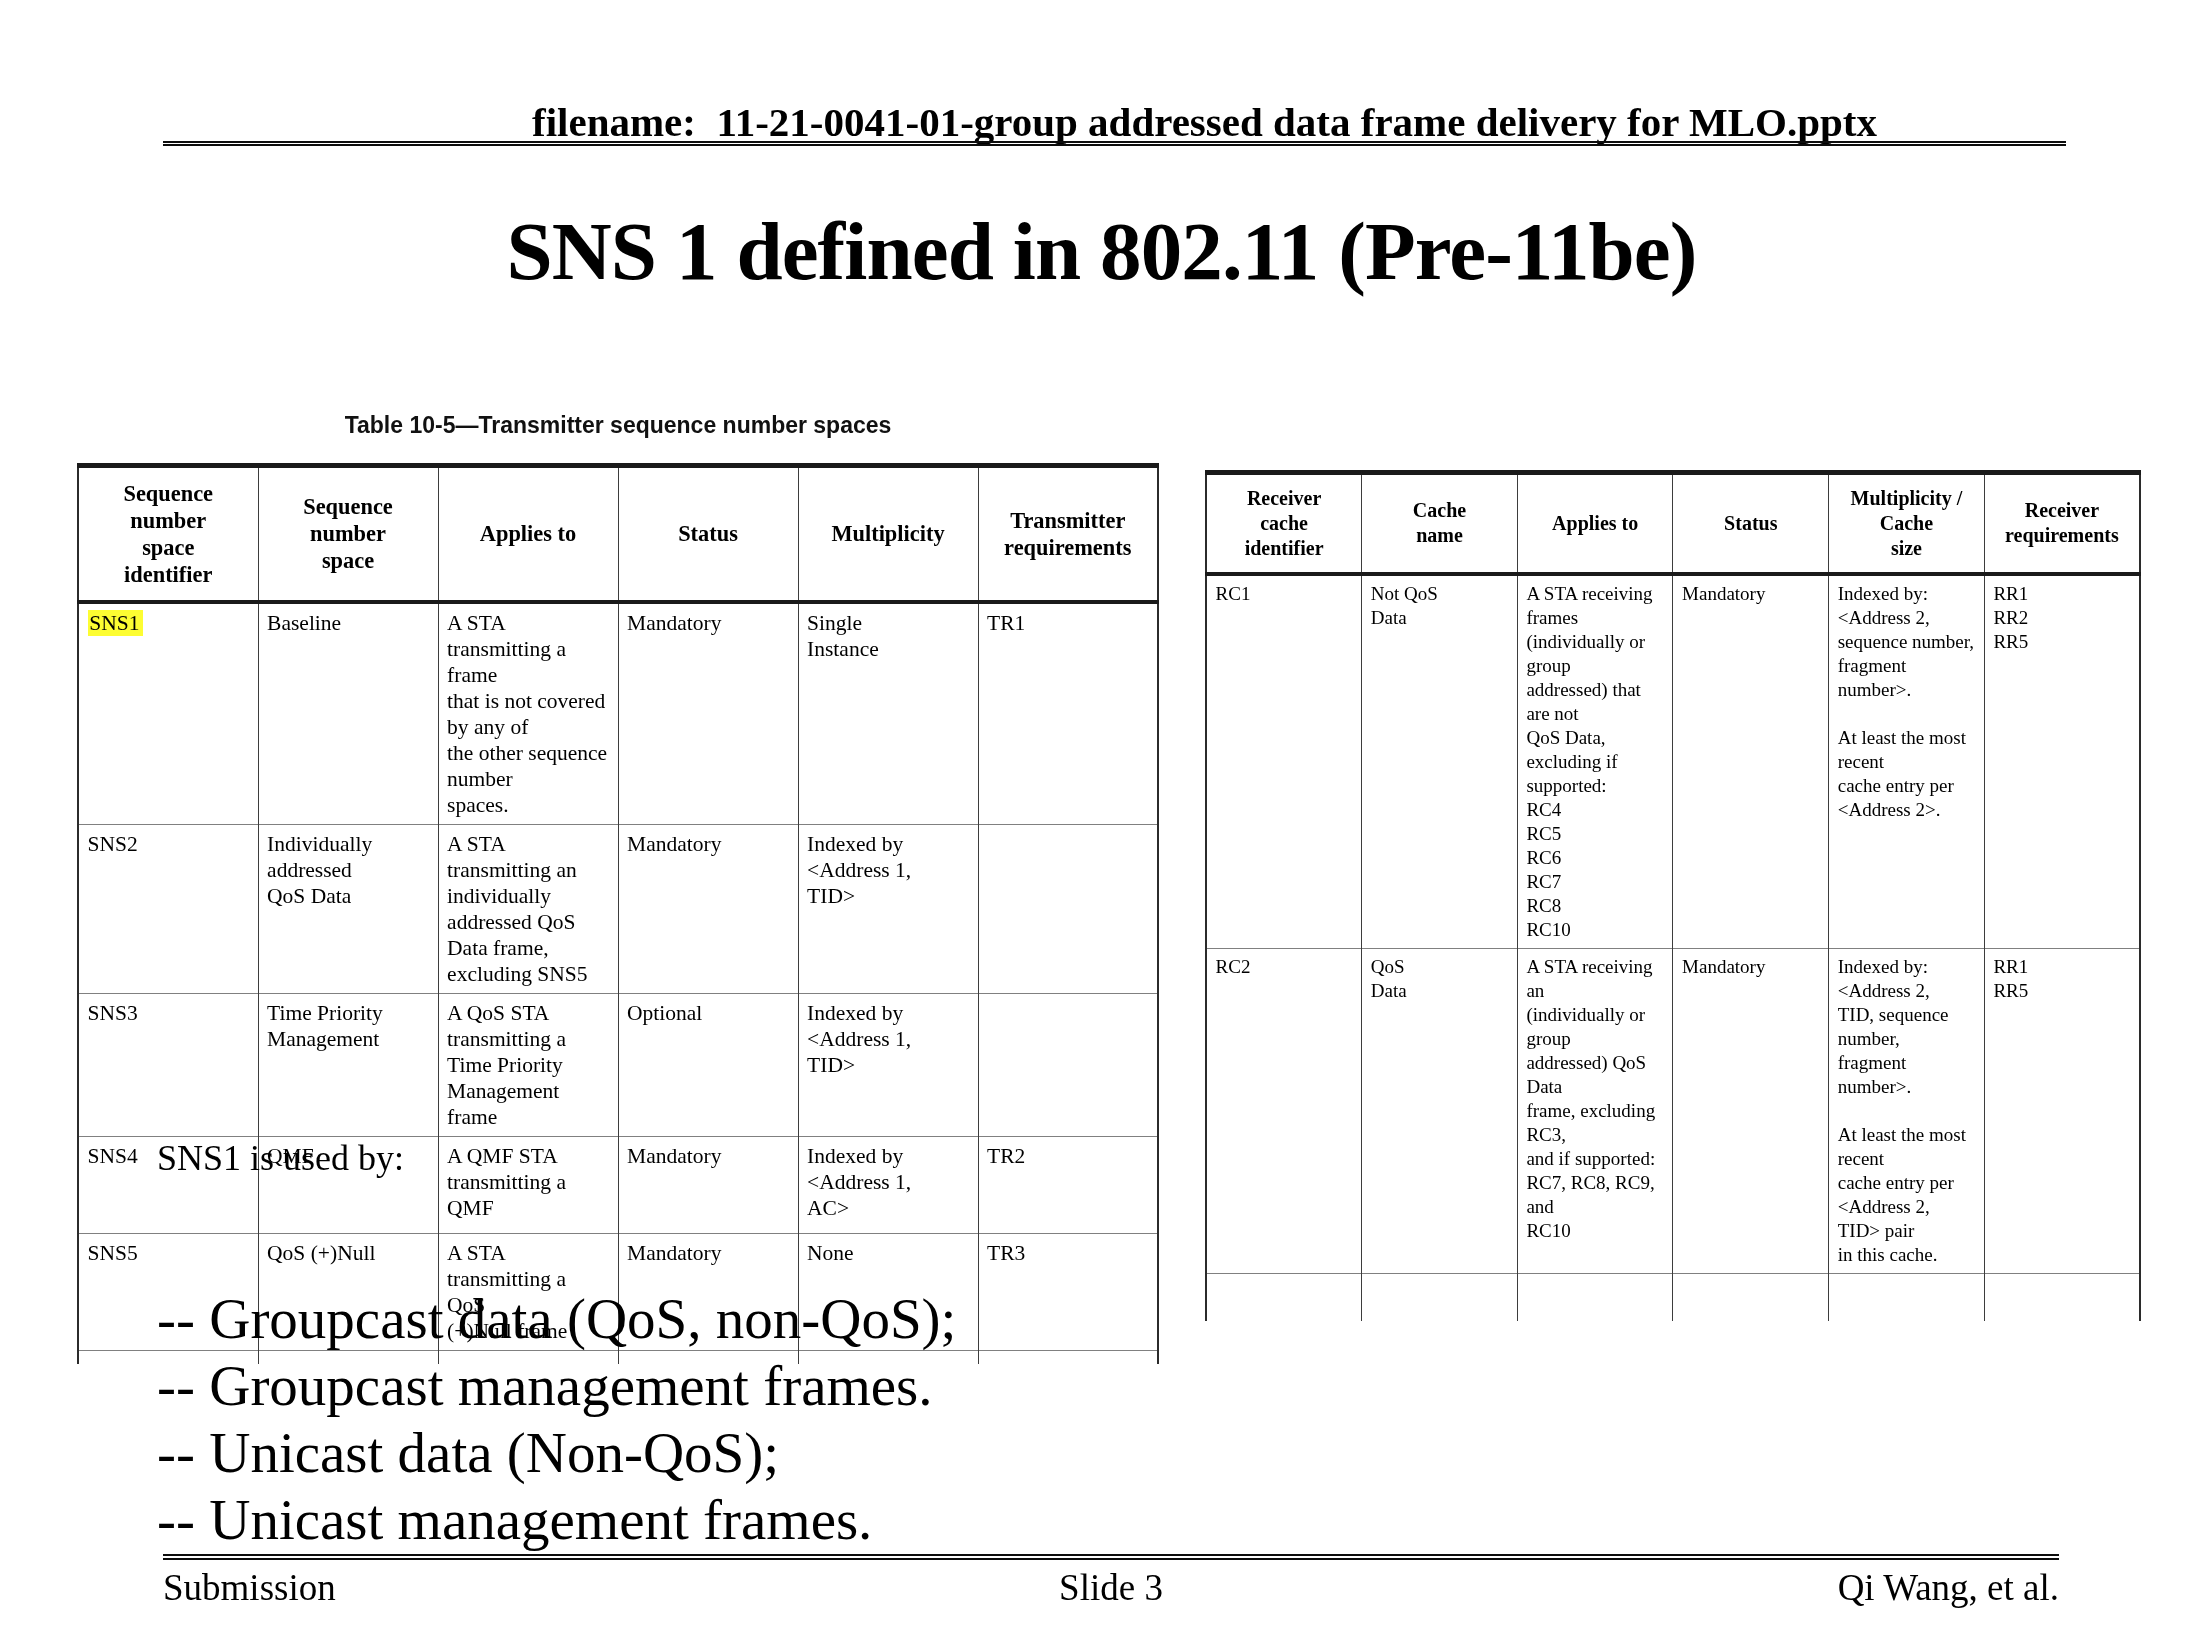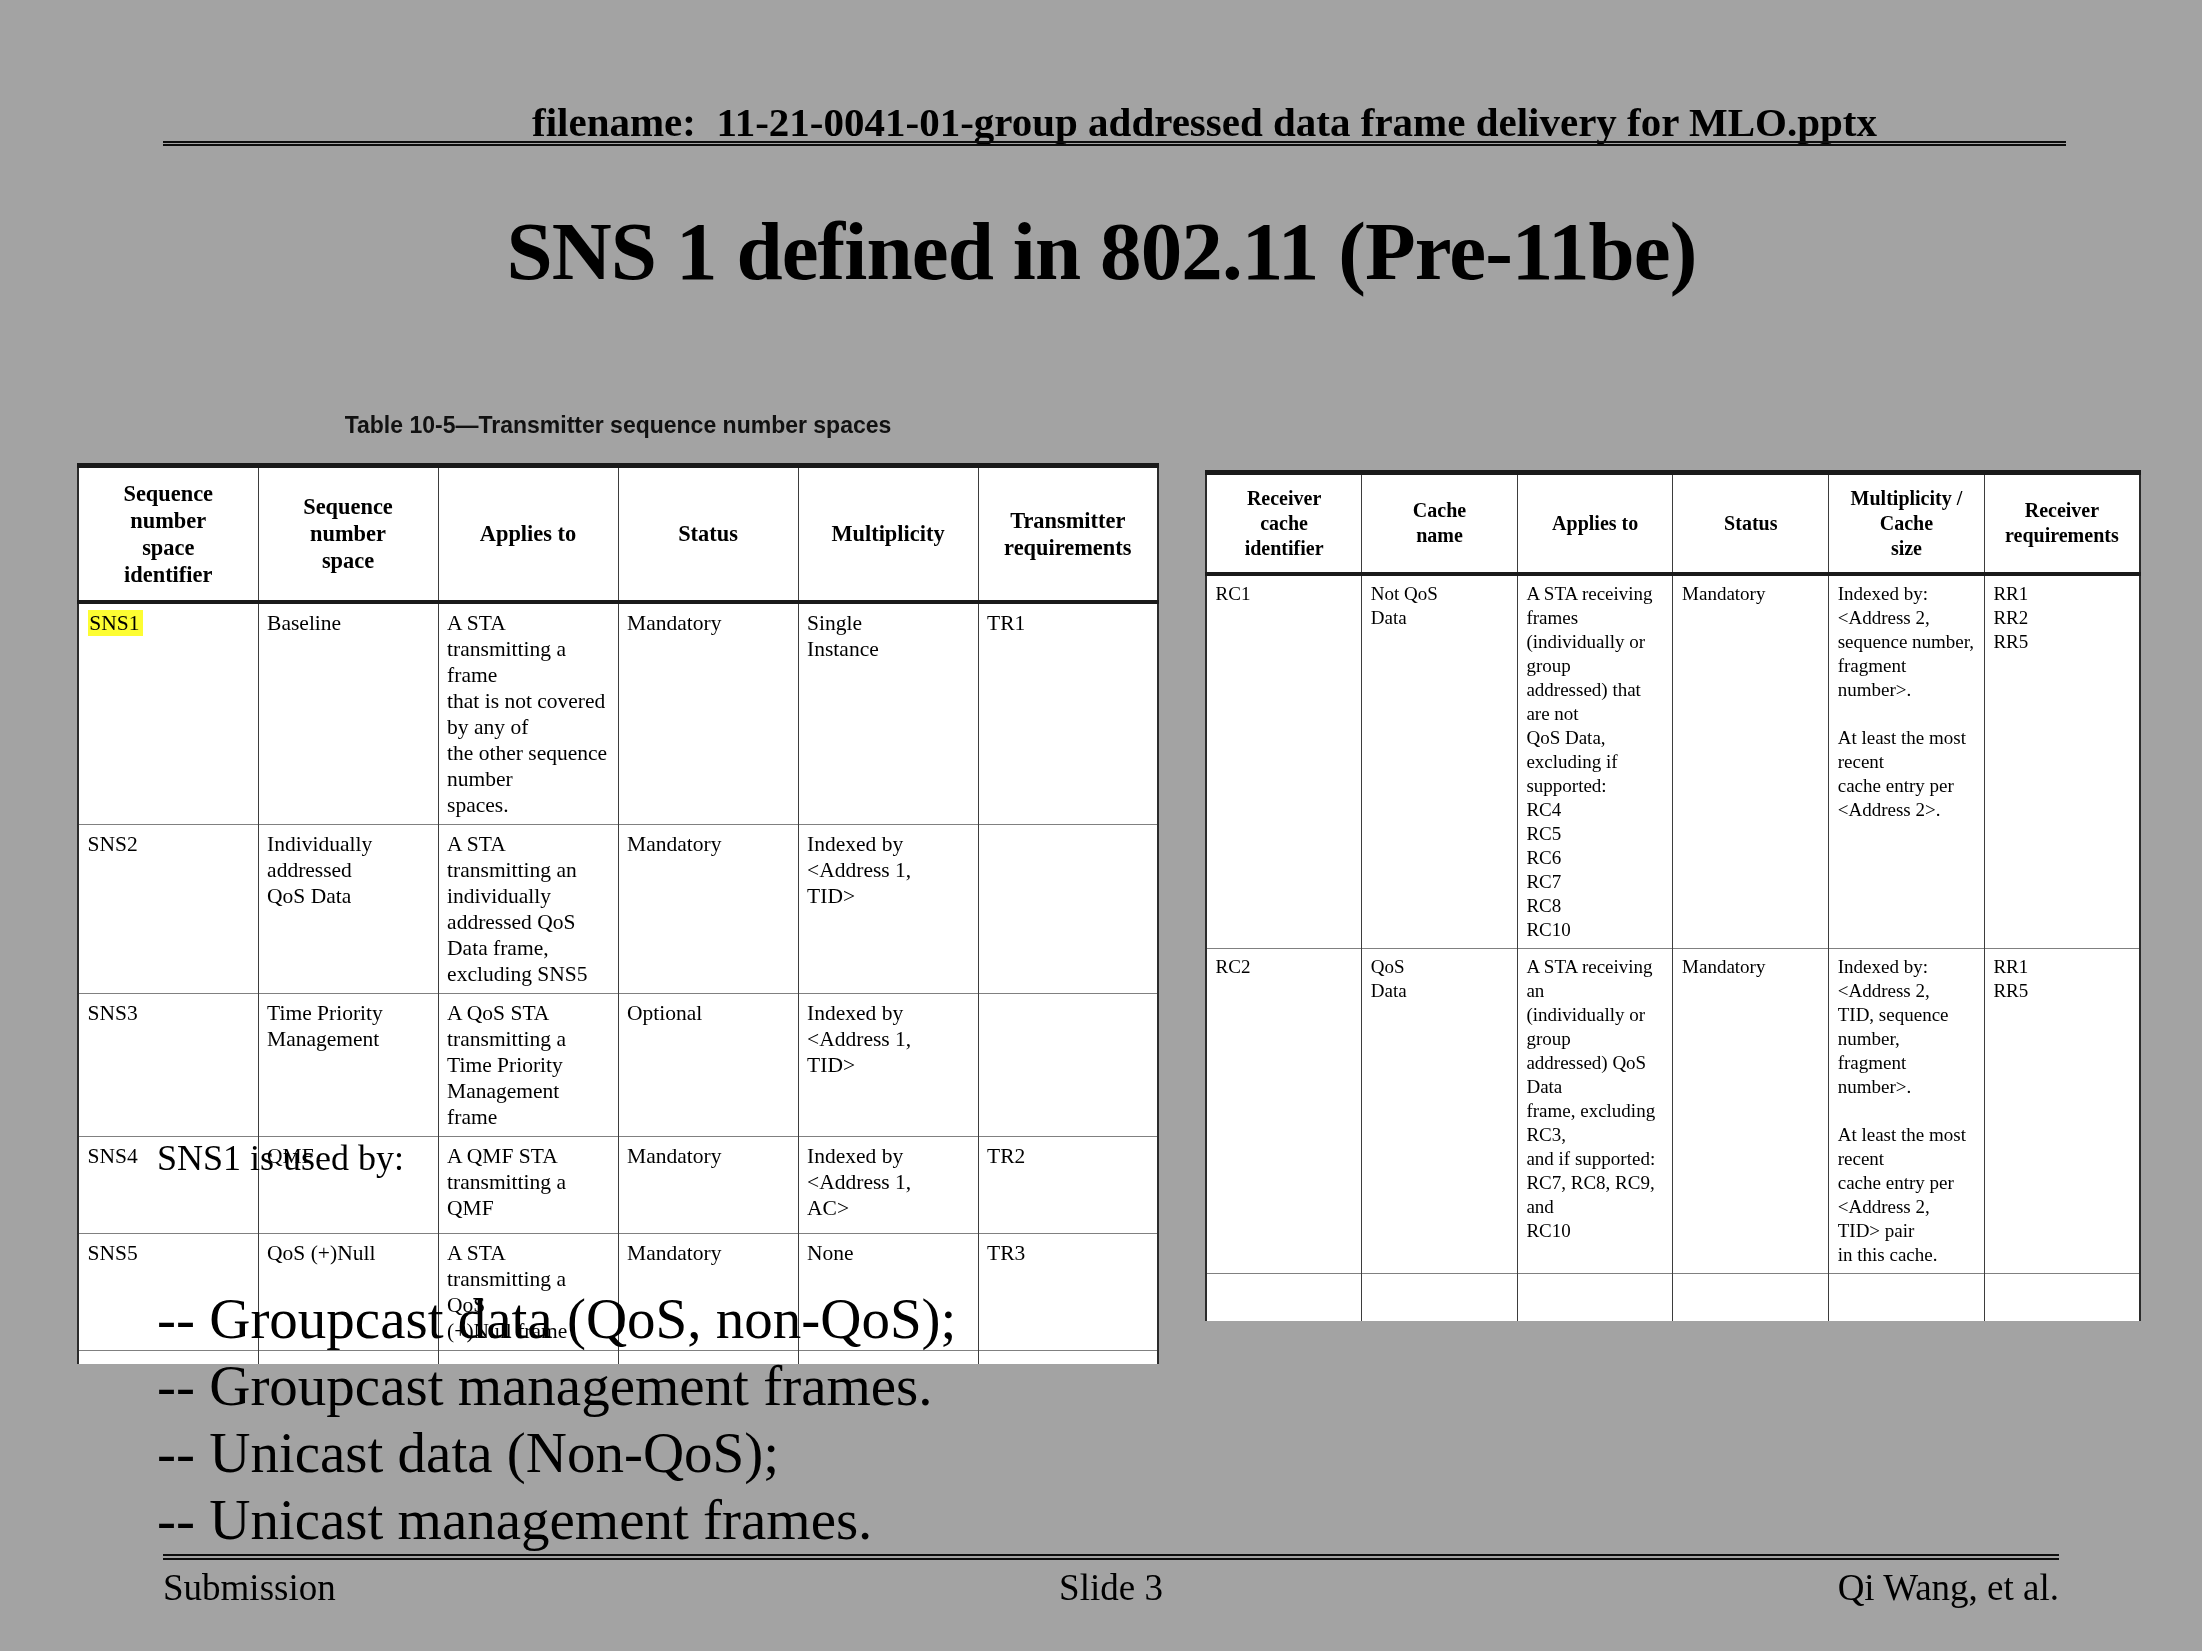--- a/index.html
+++ b/index.html
@@ -1,17 +1,17 @@
 <!DOCTYPE html>
 <html style="font-size:13.8px"><head>
 <meta charset="utf-8">
 <style>
   html,body{margin:0;padding:0;background:#e8e8e8;}
   .slide{
-    position:relative;width:2203px;height:1652px;background:#a3a3a3;
+    position:relative;width:2203px;height:1652px;background:#ffffff;
     font-family:"Liberation Serif","DejaVu Serif",serif;color:#000;overflow:hidden;
   }
   
   .header-filename{position:absolute;top:98px;left:532px;font-size:41px;font-weight:bold;white-space:pre;letter-spacing:0px;}
   .header-divider{position:absolute;top:141px;left:163px;width:1903px;height:0;border-top:5.2px double #0d0d0d;}
   
   .slide-title{position:absolute;top:203px;left:0;width:2203px;text-align:center;font-size:83px;font-weight:bold;letter-spacing:-0.9px;}
   
   .tbl-caption{position:absolute;font-family:"Liberation Sans","DejaVu Sans",sans-serif;font-weight:bold;text-align:center;color:#111;}
   .cap-left{top:412px;left:77px;width:1082px;font-size:23px;}

